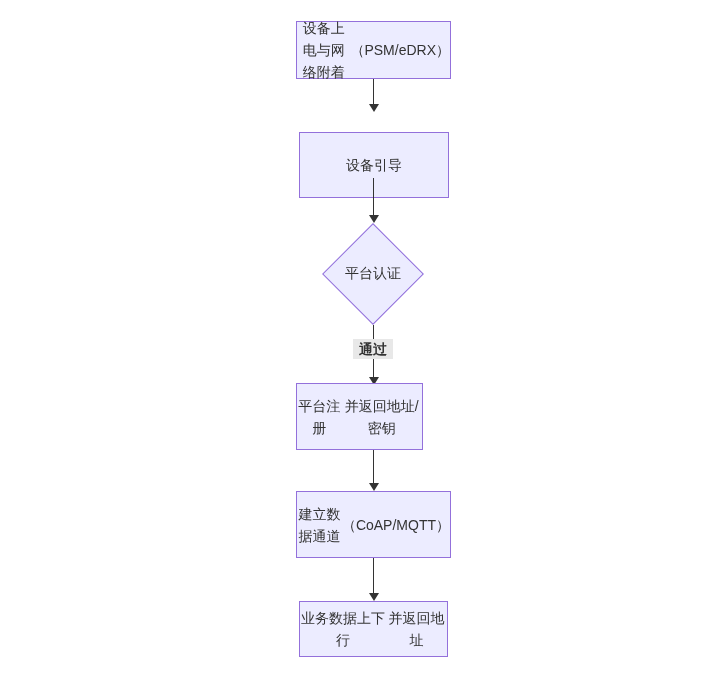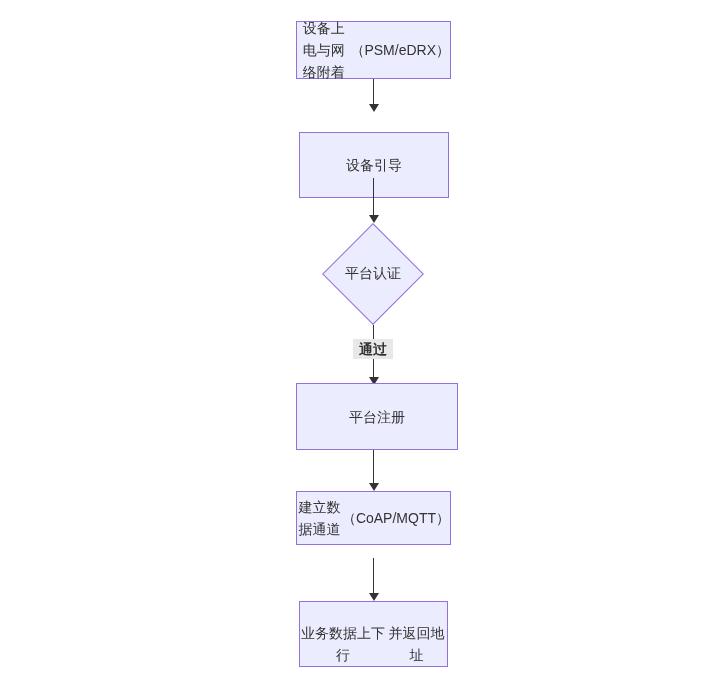--- a/index.html
+++ b/index.html
@@ -101,33 +101,34 @@
 
   <div class="diamond-wrap" style="left:322px; top:223px; width:102px; height:102px;">
     <div class="diamond-shape"></div>
     <div class="diamond-label">平台认证</div>
   </div>
 
   <div class="edge-line" style="left:373px; top:325px; height:52px;"></div>
   <div class="edge-label" style="left:373px; top:339px;">通过</div>
   <div class="arrowhead" style="left:369px; top:377px;"></div>
 
-  <div class="node" style="left:296px; top:383px; width:162px; height:67px;">
+  <div class="node" style="left:296px; top:383px; width:127px; height:67px;">
     <div>平台注册</div>
+    <div>并返回地址/密钥</div>
   </div>
 
   <div class="edge-line" style="left:373px; top:450px; height:34px;"></div>
   <div class="arrowhead" style="left:369px; top:483px;"></div>
 
-  <div class="node" style="left:296px; top:491px; width:155px; height:54px;">
+  <div class="node" style="left:296px; top:491px; width:155px; height:67px;">
     <div>建立数据通道</div>
     <div>（CoAP/MQTT）</div>
   </div>
 
   <div class="edge-line" style="left:373px; top:558px; height:36px;"></div>
   <div class="arrowhead" style="left:369px; top:593px;"></div>
 
-  <div class="node" style="left:299px; top:601px; width:149px; height:66px;align-items:flex-end;">
+  <div class="node" style="left:299px; top:601px; width:149px; height:56px;">
     <div>业务数据上下行</div>
     <div>并返回地址</div>
   </div>
 
 </div>
 
 </body></html>

